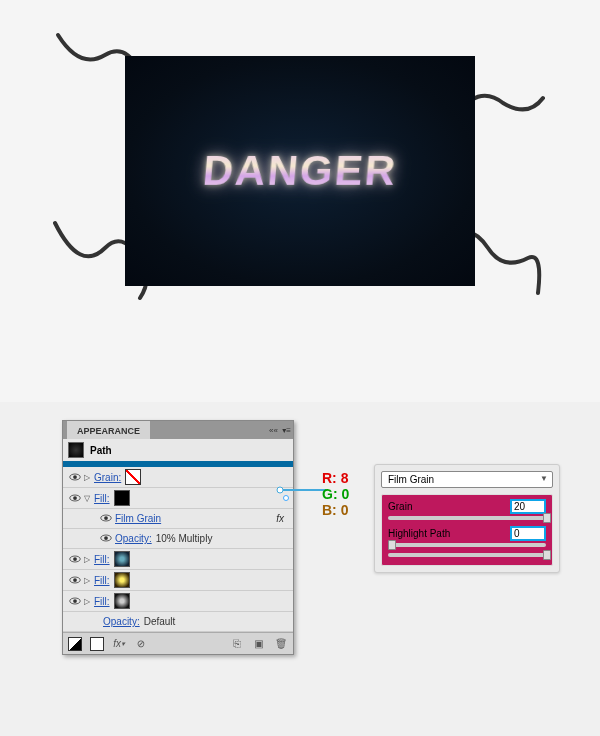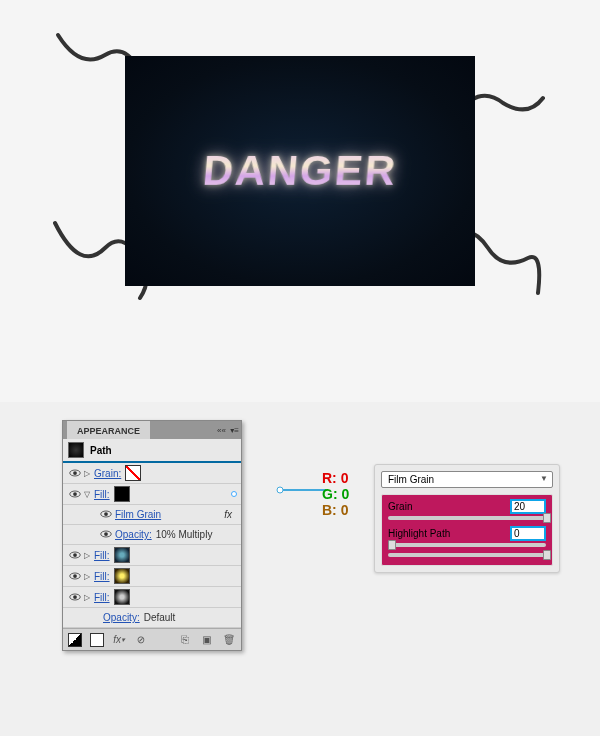--- a/index.html
+++ b/index.html
@@ -3,26 +3,26 @@
 <meta charset="utf-8">
 <style>
 *{box-sizing:border-box;margin:0;padding:0;font-family:Tahoma,Arial,sans-serif}
 body{background:#fff;width:600px;height:736px;display:flex;flex-direction:column}
 .preview-area{background:#f5f5f5;height:402px;padding:38px 60px 45px;display:flex;align-items:center;justify-content:center}
 .artwork{position:relative;width:100%;height:100%}
 .cable{position:absolute;z-index:1}
 .dark-img{width:350px;height:230px;background:radial-gradient(ellipse at center,#0d1f33 0%,#060d16 70%,#030810 100%);position:absolute;left:65px;top:18px;z-index:2;display:flex;align-items:center;justify-content:center}
 .lightning-text{font-size:42px;font-weight:bold;color:transparent;background:linear-gradient(180deg,#e8c5f0 0%,#f5e8d0 40%,#d4a6e8 60%,#f0d8e8 100%);-webkit-background-clip:text;background-clip:text;font-family:Impact,sans-serif;letter-spacing:2px;filter:drop-shadow(0 0 8px rgba(255,200,255,.4)) drop-shadow(0 0 3px rgba(255,255,200,.6));transform:skewX(-5deg)}
 .panels-area{background:#f0f0f0;flex:1;position:relative;padding:18px 20px}
-.appearance-panel{position:absolute;left:62px;top:18px;width:180px;background:#d4d4d4;border:1px solid #888;box-shadow:2px 2px 4px rgba(0,0,0,.3)}
+.appearance-panel{position:absolute;left:62px;top:18px;width:232px;background:#d4d4d4;border:1px solid #888;box-shadow:2px 2px 4px rgba(0,0,0,.3)}
 .panel-header{display:flex;background:#969696;height:18px;align-items:center}
 .panel-tab{background:#d4d4d4;padding:2px 10px 0;font-size:9px;font-weight:bold;color:#333;margin-left:4px;height:18px;display:flex;align-items:center}
 .panel-head-right{margin-left:auto;display:flex;align-items:center;height:100%}
 .panel-head-btn{width:13px;height:13px;font-size:8px;color:#333;display:flex;align-items:center;justify-content:center;cursor:pointer}
-.target-row{background:#e8e8e8;border-bottom:2px solid #0369a1;display:flex;align-items:center;padding:3px 5px;font-size:10px;font-weight:bold}
+.target-row{background:#e8e8e8;border-bottom:6px solid #0369a1;display:flex;align-items:center;padding:3px 5px;font-size:10px;font-weight:bold}
 .thumb-mini{width:16px;height:16px;background:radial-gradient(circle,#333,#000);border:1px solid #666;margin-right:6px}
 .attr-list{background:#e8e8e8}
 .attr-row{display:flex;align-items:center;padding:2px 3px;font-size:10px;min-height:20px;border-bottom:1px solid #ccc;position:relative}
 .attr-row.indent1{padding-left:22px}
 .attr-row.indent2{padding-left:34px}
 .eye-col{width:18px;display:flex;justify-content:center}
 .eye-icon svg{width:12px;height:8px}
 .tri{font-size:8px;margin-right:2px;color:#555;display:inline-block;width:8px}
 .attr-label{color:#2252b5;text-decoration:underline;cursor:pointer}
 .attr-val{margin-left:4px;color:#333}
@@ -181,21 +181,21 @@
       <span class="footer-btn">🗑</span>
     </div>
   </div>
 
   <svg class="connector">
       <circle cx="4" cy="5" r="3" fill="#fff" stroke="#4ad"></circle>
       <line x1="7" y1="5" x2="50" y2="5" stroke="#4ad" stroke-width="2"></line>
     </svg>
 
   <div class="rgb-label">
-    <div class="rgb-r">R: 0</div>
+    <div class="rgb-r">R: 8</div>
     <div class="rgb-g">G: 0</div>
     <div class="rgb-b">B: 0</div>
   </div>
 
   <div class="effect-panel">
     <div class="dropdown">Film Grain</div>
     <div class="slider-block" id="slider-block">
         <div class="slider-row">
           <div class="slider-head">
             <span>Grain</span>

